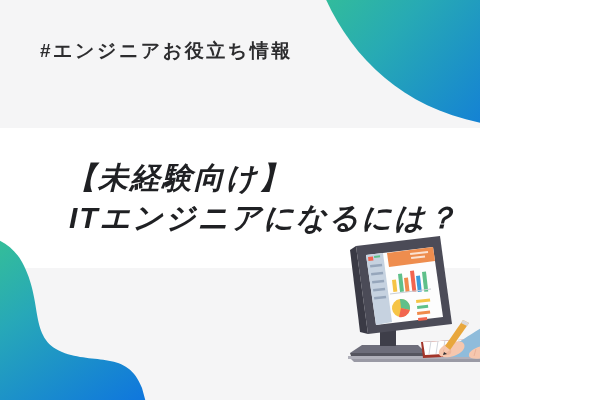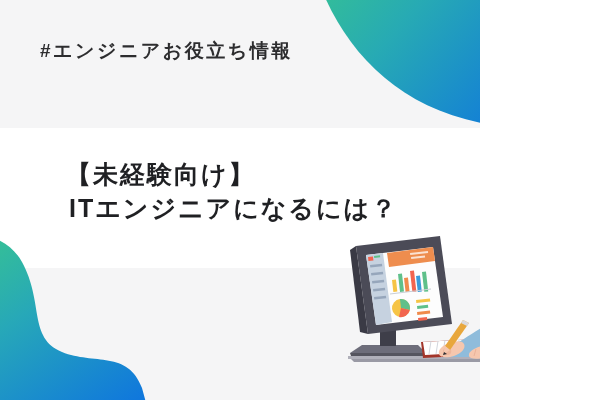--- a/index.html
+++ b/index.html
@@ -48,24 +48,25 @@
 
   
   #title-block {
     position: absolute;
     left: 56px;
     top: 158px;
     line-height: 1.34;
     color: #1f2023;
   }
   .title-line {
-    font-size: 25px;
+    font-size: 30px;
     font-weight: bold;
     letter-spacing: 2px;
     white-space: nowrap;
+    font-style: italic;
   }
   #title-line-1 { padding-left: 10px; }
   #title-line-2 { padding-left: 0px; margin-left: 13px; }
 
   
   #illustration {
     position: absolute;
     left: 330px;
     top: 228px;
     width: 270px;

